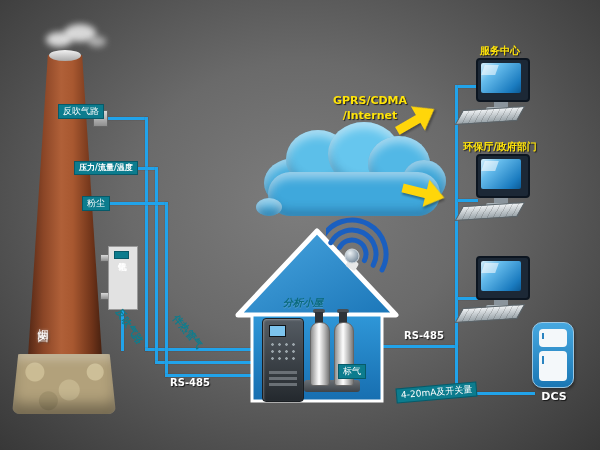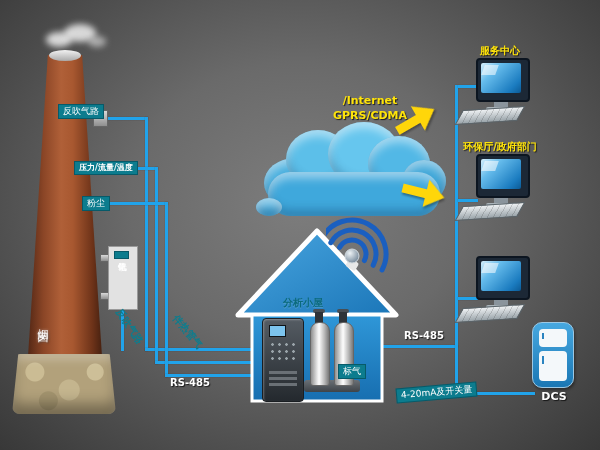--- a/index.html
+++ b/index.html
@@ -47,21 +47,21 @@
     color:#ffe40a;font-weight:bold;font-size:11px;line-height:1.35;text-shadow:1px 1px 1px rgba(0,0,0,.75);}
   
   .arrow{position:absolute;width:46px;height:30px;z-index:6;filter:drop-shadow(1px 2px 1px rgba(0,0,0,.35));}
   .arrow .shaft{position:absolute;left:0;top:11px;width:26px;height:9px;background:#ffd60a;}
   .arrow .head{position:absolute;left:24px;top:1px;width:0;height:0;
     border-left:19px solid #ffd60a;border-top:14px solid transparent;border-bottom:14px solid transparent;}
   
   .house-svg{position:absolute;left:228px;top:196px;z-index:5;}
   .wifi-svg{position:absolute;left:326px;top:198px;z-index:6;}
   .cabin-name{position:absolute;left:283px;top:296px;color:#0a6a7c;font-weight:bold;
-    font-size:10px;z-index:8;white-space:nowrap;text-shadow:0 1px 1px rgba(255,255,255,.2);}
+    font-size:10px;z-index:8;white-space:nowrap;text-shadow:0 1px 1px rgba(255,255,255,.2);font-style:italic;}
   .cabinet{position:absolute;left:262px;top:318px;width:40px;height:82px;border-radius:4px;z-index:7;
     background:linear-gradient(180deg,#555c63,#24292e);border:1px solid #1a1e22;
     box-shadow:inset 1px 1px 2px rgba(255,255,255,.3);}
   .cab-screen{position:absolute;left:6px;top:6px;width:15px;height:10px;background:#7cc4ee;border:1px solid #101418;}
   .cab-dots{position:absolute;left:6px;top:22px;width:28px;height:22px;
     background-image:radial-gradient(#9aa4aa 1px, transparent 1.6px);background-size:7px 7px;}
   .cab-slot{position:absolute;left:6px;width:28px;height:3px;background:#6a7076;}
   .platform{position:absolute;left:304px;top:380px;width:56px;height:12px;border-radius:3px;z-index:7;
     background:linear-gradient(180deg,#6a7076,#3f4449);}
   .cylinder{position:absolute;top:322px;width:18px;height:62px;z-index:7;
@@ -148,22 +148,22 @@
   <div class="cloud">
     <div class="puff" style="left:8px;top:42px;width:62px;height:50px;background:#46aede;"></div>
     <div class="puff" style="left:30px;top:14px;width:64px;height:58px;background:#5cbfe9;"></div>
     <div class="puff" style="left:72px;top:6px;width:72px;height:64px;background:#66c6ee;"></div>
     <div class="puff" style="left:112px;top:20px;width:62px;height:56px;background:#52b8e6;"></div>
     <div class="puff" style="left:146px;top:44px;width:44px;height:42px;background:#3ea6d8;"></div>
     <div class="puff" style="left:12px;top:56px;width:172px;height:44px;border-radius:22px;background:#3fa8dc;"></div>
     <div class="puff" style="left:0;top:82px;width:26px;height:18px;background:#4aaede;"></div>
   </div>
   <div class="cloud-text">
+    <div>GPRS/CDMA</div>
     <div>/Internet</div>
-    <div>GPRS/CDMA</div>
   </div>
 
   <div class="arrow" style="left:394px;top:104px;transform:rotate(-30deg);">
     <div class="shaft"></div>
     <div class="head"></div>
   </div>
   <div class="arrow" style="left:402px;top:178px;transform:rotate(14deg);">
     <div class="shaft"></div>
     <div class="head"></div>
   </div>

